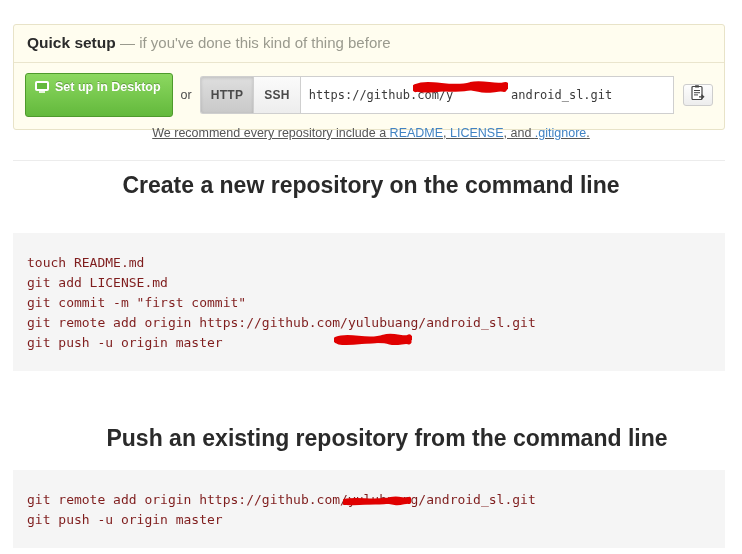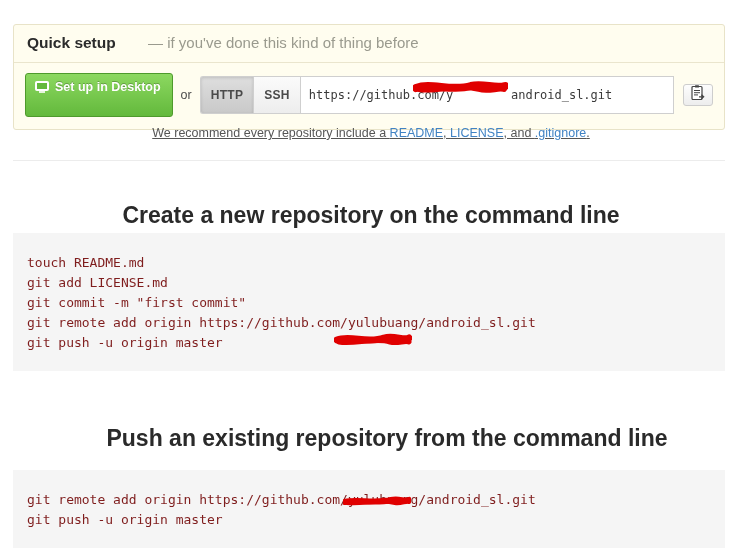--- a/index.html
+++ b/index.html
@@ -36,21 +36,20 @@
   }
   .qs-title {
     font-weight: bold;
     color: #2b2b2b;
     font-size: 15.5px;
   }
   .qs-sub {
     color: #9a9a8e;
     font-weight: normal;
     font-size: 15px;
-    margin-left: 28px;
   }
 
   .qs-body {
     padding: 9px 11px 11px 11px;
     display: flex;
     align-items: center;
   }
 
   
   .btn-desktop {
@@ -171,21 +170,21 @@
   
   .section-title {
     position: absolute;
     left: 0;
     width: 742px;
     text-align: center;
     font-size: 23px;
     font-weight: bold;
     color: #2a2a2a;
   }
-  #title-create { top: 202px; }
+  #title-create { top: 172px; }
   #title-push { top: 425px; margin-left: 16px; }
 
   .code-block {
     position: absolute;
     left: 13px;
     width: 712px;
     background: #f5f5f5;
     box-sizing: border-box;
     padding: 20px 14px 18px 14px;
     font-family: "DejaVu Sans Mono", monospace;

